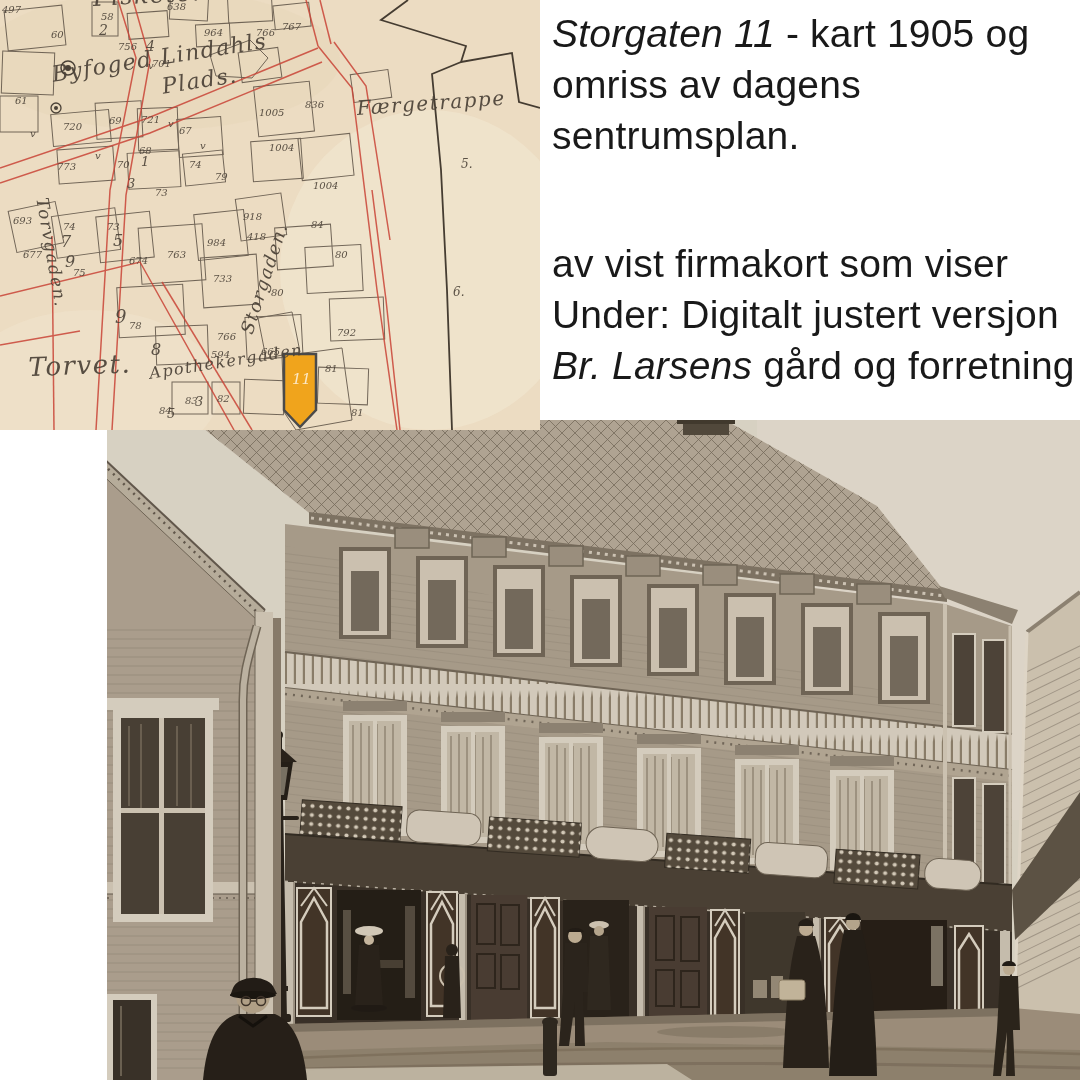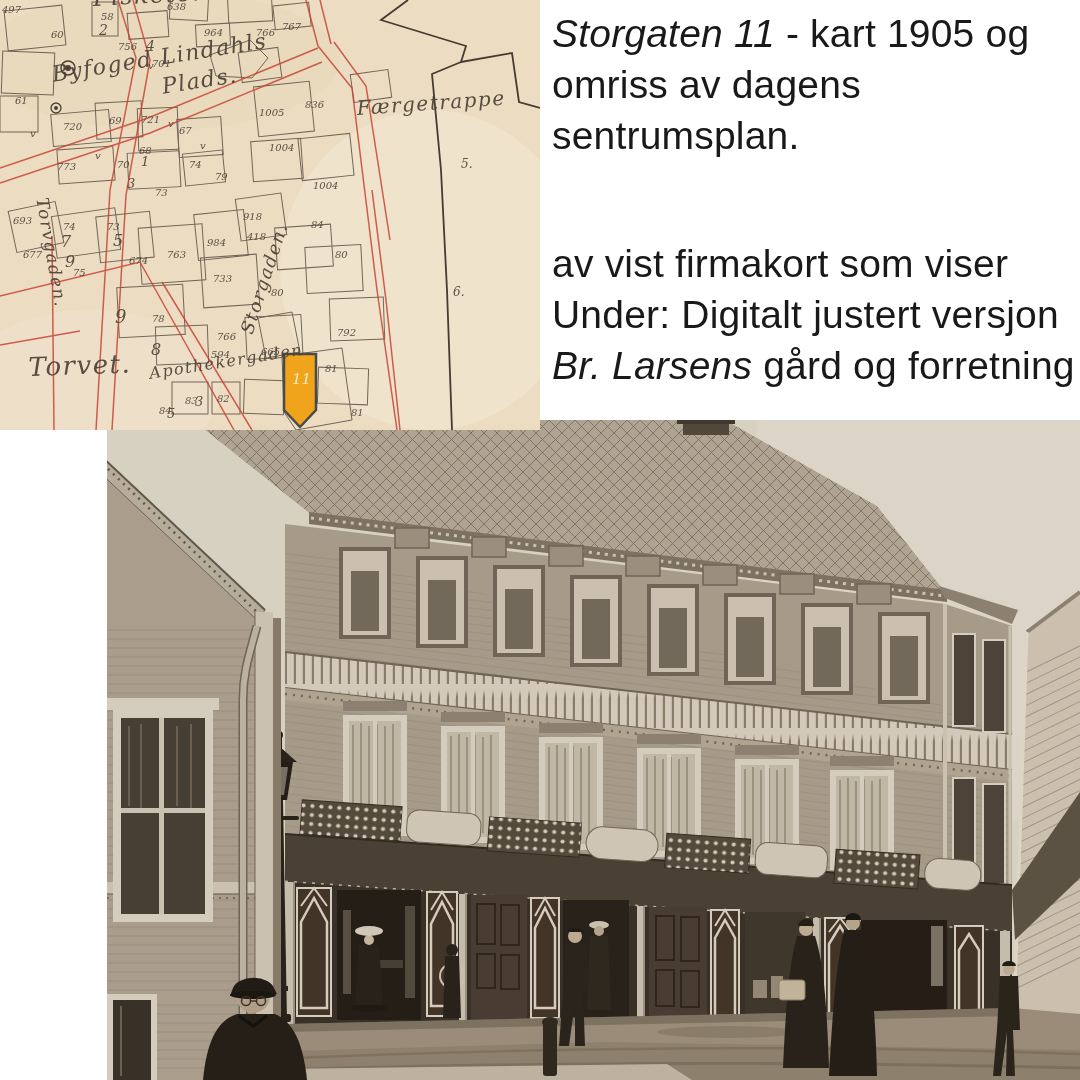--- a/index.html
+++ b/index.html
@@ -151,21 +151,21 @@
         <span class="map-num" style="left: 107px; top: 221px;">73</span>
         <span class="map-num" style="left: 113px; top: 231px; font-size: 16px;">5</span>
         <span class="map-num" style="left: 65px; top: 252px; font-size: 16px;">9</span>
         <span class="map-num" style="left: 73px; top: 267px;">75</span>
         <span class="map-num" style="left: 129px; top: 255px;">674</span>
         <span class="map-num" style="left: 167px; top: 249px;">763</span>
         <span class="map-num" style="left: 207px; top: 237px;">984</span>
         <span class="map-num" style="left: 243px; top: 211px;">918</span>
         <span class="map-num" style="left: 247px; top: 231px;">418</span>
         <span class="map-num" style="left: 213px; top: 273px;">733</span>
-        <span class="map-num" style="left: 129px; top: 313px; margin-left: 23px;">78</span>
+        <span class="map-num" style="left: 129px; top: 320px;">78</span>
         <span class="map-num" style="left: 115px; top: 306px; font-size: 18px;">9</span>
         <span class="map-num" style="left: 217px; top: 331px;">766</span>
         <span class="map-num" style="left: 151px; top: 340px; font-size: 16px;">8</span>
         <span class="map-num" style="left: 163px; top: 349px; margin-left: 48px;">594</span>
         <span class="map-num" style="left: 259px; top: 107px; text-align: center;">1005</span>
         <span class="map-num" style="left: 305px; top: 99px;">836</span>
         <span class="map-num" style="left: 269px; top: 142px;">1004</span>
         <span class="map-num" style="left: 313px; top: 180px;">1004</span>
         <span class="map-num" style="left: 311px; top: 219px;">84</span>
         <span class="map-num" style="left: 335px; top: 249px;">80</span>

